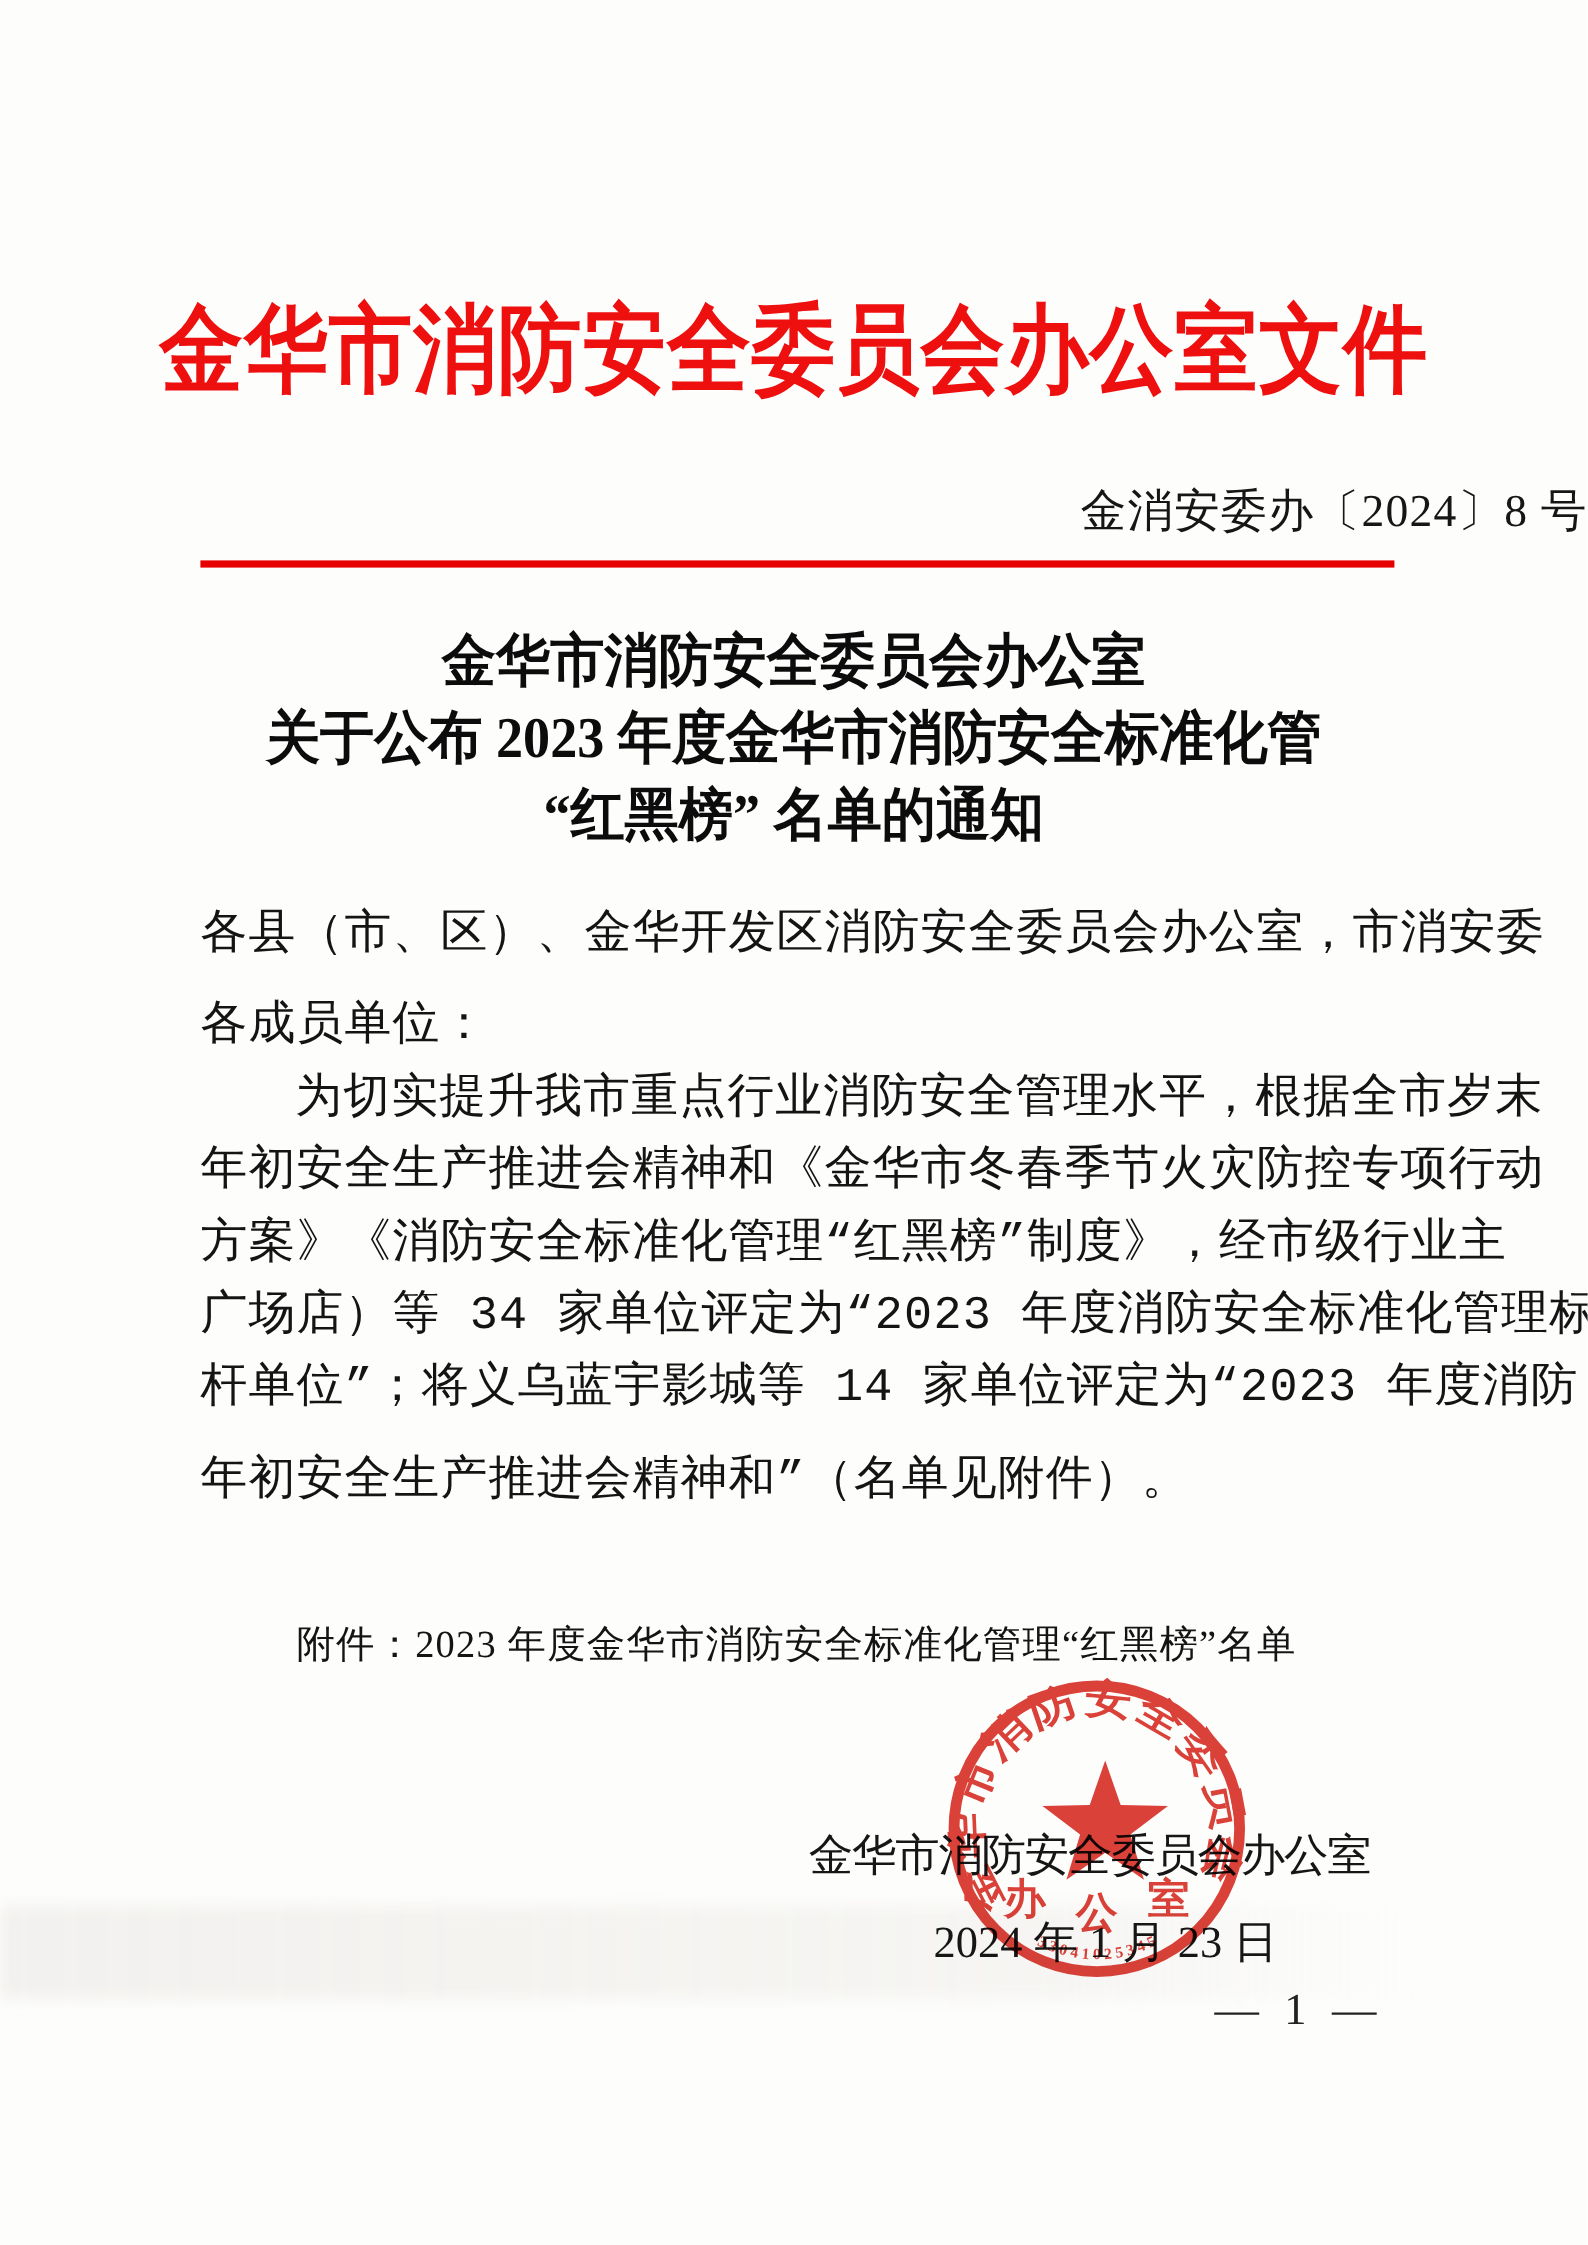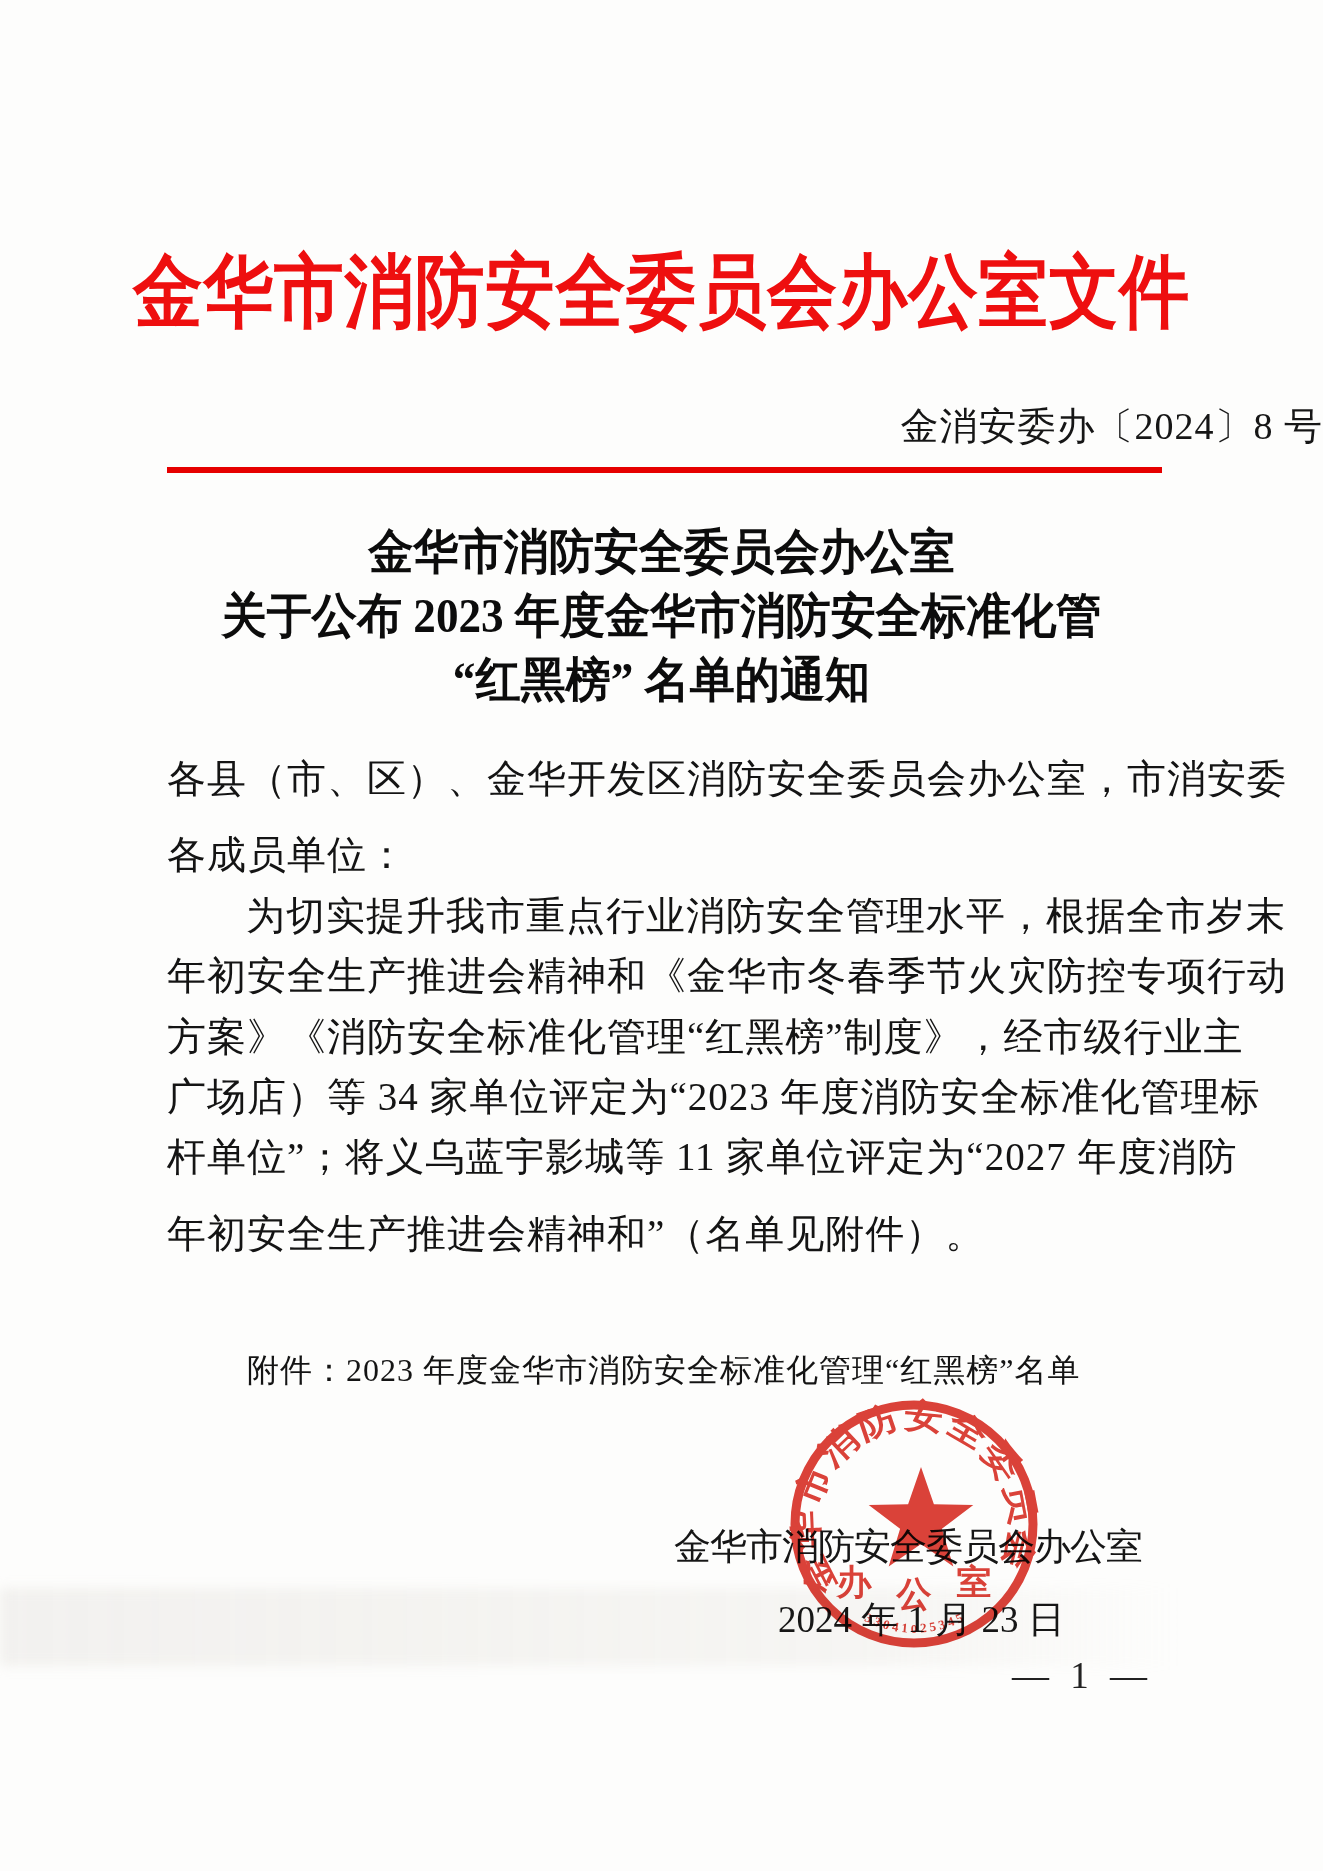--- a/index.html
+++ b/index.html
@@ -38,20 +38,21 @@
 
   
   #body-block{
     top:749px;left:167px;width:995px;
     font-size:39px;line-height:60.4px;color:#141414;
     letter-spacing:1px;
   }
   .body-line{
     text-align:justify;text-align-last:justify;
     white-space:nowrap;
+    font-family:Liberation Mono, monospace;
   }
   .body-line.short{text-align-last:left;margin-top:16px;}
   .body-line.indent{padding-left:79px;}
 
   #attachment-line{
     top:1348px;left:167px;width:995px;padding-left:80px;box-sizing:border-box;
     font-size:32px;line-height:44px;color:#141414;letter-spacing:1px;
     white-space:nowrap;
   }
 
@@ -100,21 +101,21 @@
   <div class="title-line">“红黑榜” 名单的通知</div>
 </div>
 
 <div class="abs" id="body-block">
   <div class="body-line">各县（市、区）、金华开发区消防安全委员会办公室，市消安委</div>
   <div class="body-line short">各成员单位：</div>
   <div class="body-line indent">为切实提升我市重点行业消防安全管理水平，根据全市岁末</div>
   <div class="body-line">年初安全生产推进会精神和《金华市冬春季节火灾防控专项行动</div>
   <div class="body-line">方案》《消防安全标准化管理“红黑榜”制度》，经市级行业主</div>
   <div class="body-line">广场店）等 34 家单位评定为“2023 年度消防安全标准化管理标</div>
-  <div class="body-line">杆单位”；将义乌蓝宇影城等 11 家单位评定为“2027 年度消防</div>
+  <div class="body-line">杆单位”；将义乌蓝宇影城等 14 家单位评定为“2023 年度消防</div>
   <div class="body-line short">年初安全生产推进会精神和”（名单见附件）。</div>
 </div>
 
 <div class="abs" id="attachment-line">附件：2023 年度金华市消防安全标准化管理“红黑榜”名单</div>
 
 <div class="abs" id="scan-shade"></div>
 
 <div class="abs" id="signature-office">金华市消防安全委员会办公室</div>
 <div class="abs" id="signature-date">2024 年 1 月 23 日</div>
 

